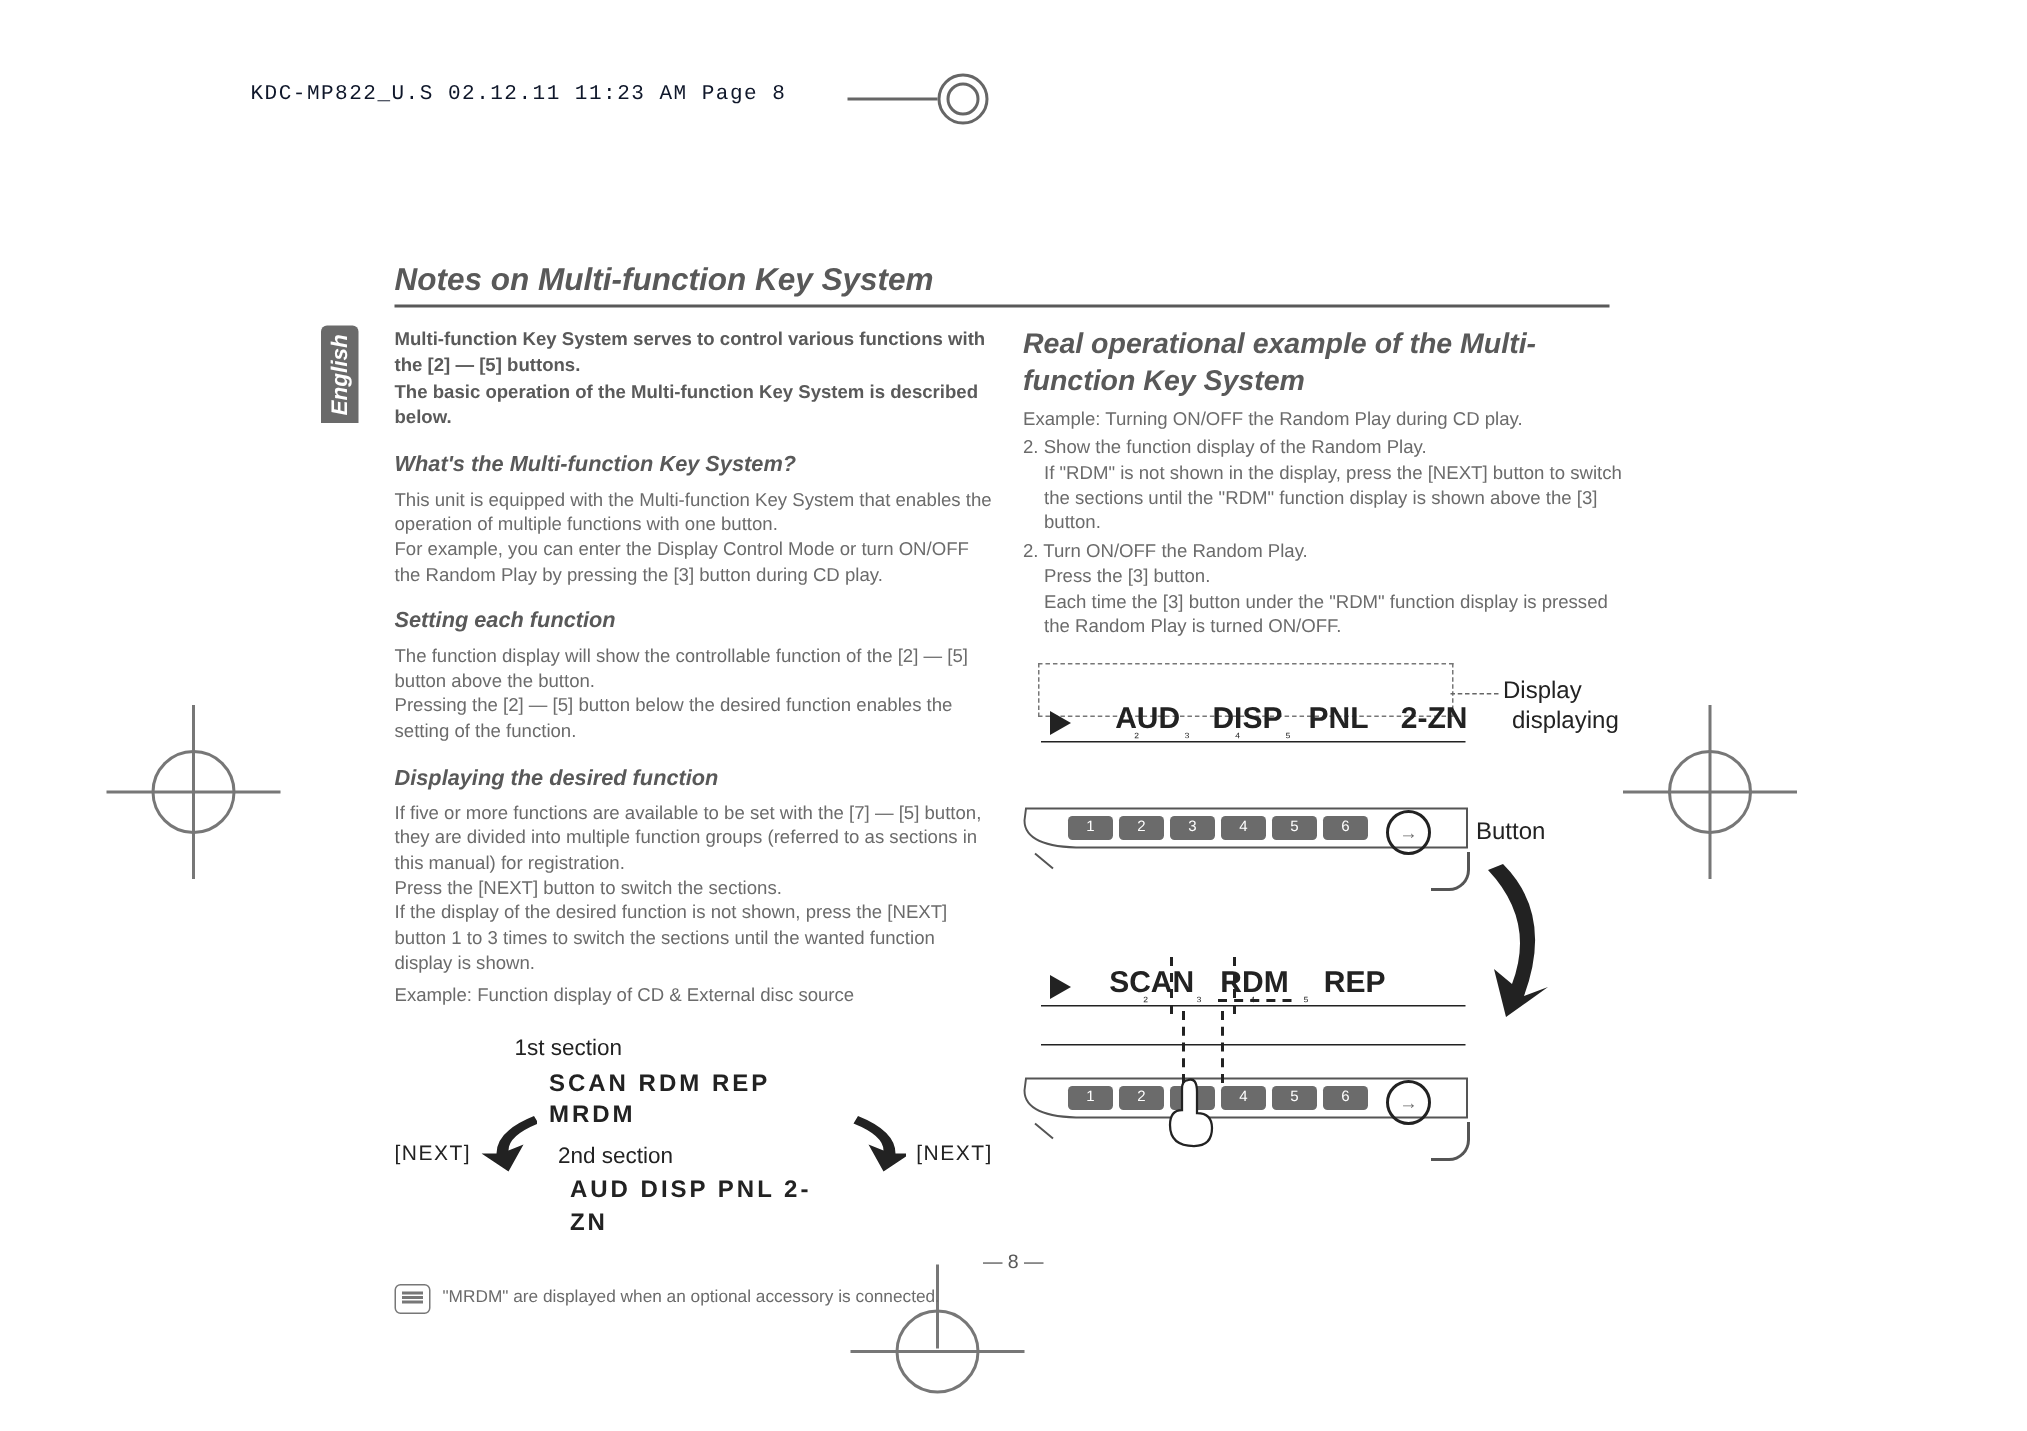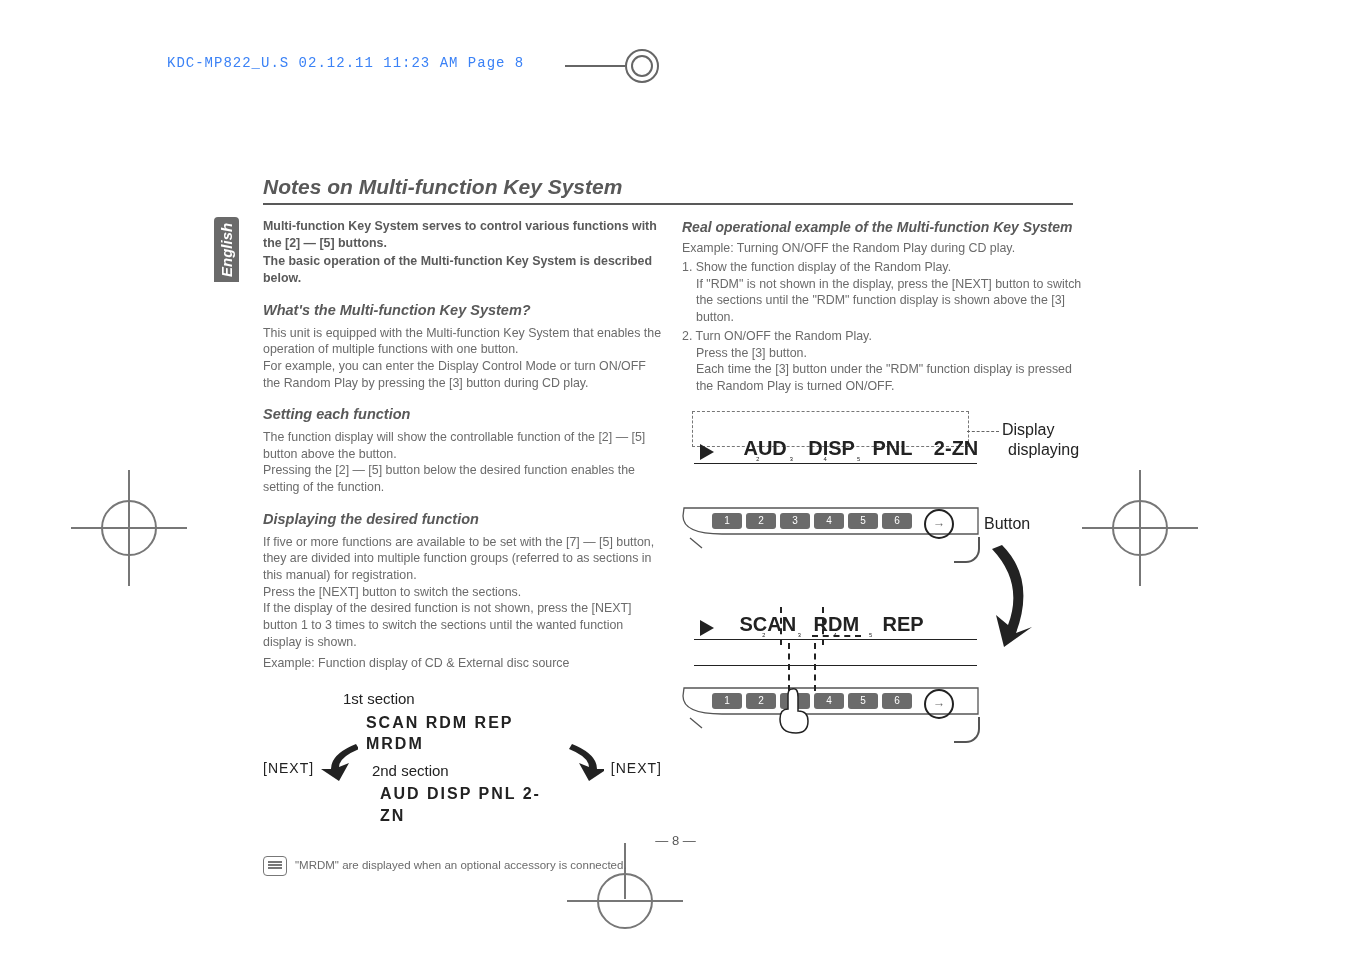--- a/index.html
+++ b/index.html
@@ -1,37 +1,37 @@
 <!DOCTYPE html>
 <html><head>
 <meta charset="utf-8">
 <style>
 body { margin:0; font-family:Arial,Helvetica,sans-serif; background:#fff; color:#6b6b6b; }
 .page { width:1351px; height:954px; position:relative; }
-.header-line { position:absolute; top:55px; left:167px; font-family:"Courier New",monospace; font-size:14px; letter-spacing:1px; color:#3b82f6; }
+.header-line { position:absolute; top:55px; left:167px; font-family:"Courier New",monospace; font-size:14px; letter-spacing:1px; color:#0f172a; }
 .top-reg { position:absolute; top:49px; left:565px; width:120px; height:34px; }
 .top-reg .bar { position:absolute; left:0; top:16px; width:60px; height:2px; background:#666; }
 .top-reg .circ1 { position:absolute; left:60px; top:0; width:34px; height:34px; border:2px solid #666; border-radius:50%; box-sizing:border-box; }
 .top-reg .circ2 { position:absolute; left:66px; top:6px; width:22px; height:22px; border:2px solid #666; border-radius:50%; box-sizing:border-box; }
 .cross-tl { position:absolute; left:101px; top:500px; width:56px; height:56px; }
 .cross-br { position:absolute; left:1112px; top:500px; width:56px; height:56px; }
 .cross-bot { position:absolute; left:597px; top:873px; width:56px; height:56px; }
 .cross .c1 { position:absolute; left:0; top:0; width:56px; height:56px; border:2px solid #777; border-radius:50%; box-sizing:border-box; }
 .cross .hl { position:absolute; left:-30px; top:27px; width:116px; height:2px; background:#777; }
 .cross .vl { position:absolute; left:27px; top:-30px; width:2px; height:116px; background:#777; }
 .cross-bot .vl { top:-30px; height:56px; }
 .cross-bot .hl { left:-30px; width:116px; }
 .title { position:absolute; left:263px; top:175px; font-weight:bold; font-style:italic; color:#595959; font-size:21px; }
 .title-rule { position:absolute; left:263px; top:203px; width:810px; height:2px; background:#595959; }
 .english-tab { position:absolute; left:214px; top:217px; width:25px; height:65px; background:#6a6a6a; color:#fff; font-weight:bold; font-style:italic; font-size:15px; display:flex; align-items:center; justify-content:center; writing-mode:vertical-rl; transform:rotate(180deg); border-radius:0 0 4px 4px; }
 .col-left { position:absolute; left:263px; top:218px; width:399px; font-size:12.4px; line-height:1.35; }
 .col-right { position:absolute; left:682px; top:218px; width:403px; font-size:12.4px; line-height:1.35; }
 .intro-strong { color:#5a5a5a; font-weight:700; }
 .sub { color:#595959; font-weight:bold; font-style:italic; font-size:14.5px; margin-top:14px; margin-bottom:4px; }
-.sub-r { color:#595959; font-weight:bold; font-style:italic; font-size:14px; margin-bottom:4px; line-height:1.3; }
+.sub-r { color:#595959; font-weight:bold; font-style:italic; font-size:19px; margin-bottom:4px; line-height:1.3; }
 .step-body { padding-left:14px; }
 .section-diagram { margin-top:18px; }
 .sec-1st { font-size:15px; color:#222; margin-left:80px; margin-bottom:2px; }
 .sec-row { display:flex; align-items:center; }
 .next-lbl { font-size:14px; color:#222; align-self:center; letter-spacing:1px; }
 .sec-mid { margin:0 8px; }
 .sec-words { font-weight:bold; font-size:16px; letter-spacing:2px; color:#222; }
 .sec-2nd-row { display:flex; align-items:center; margin-top:6px; }
 .sec-2nd { font-size:15px; color:#222; margin-left:6px; }
 .note-row { display:flex; align-items:center; margin-top:30px; }
@@ -125,21 +125,21 @@
 
     <div class="note-row">
       <div class="note-icon"></div>
       <div class="note-text">"MRDM" are displayed when an optional accessory is connected.</div>
     </div>
   </div>
 
   <div class="col-right">
     <div class="sub-r">Real operational example of the Multi-function Key System</div>
     <div>Example: Turning ON/OFF the Random Play during CD play.</div>
-    <div style="margin-top:2px;">1. Show the function display of the Random Play.</div>
+    <div style="margin-top:2px;">2. Show the function display of the Random Play.</div>
     <div class="step-body">If "RDM" is not shown in the display, press the [NEXT] button to switch the sections until the "RDM" function display is shown above the [3] button.</div>
     <div style="margin-top:2px;">2. Turn ON/OFF the Random Play.</div>
     <div class="step-body">Press the [3] button.</div>
     <div class="step-body">Each time the [3] button under the "RDM" function display is pressed the Random Play is turned ON/OFF.</div>
 
     <div class="dev-panel">
 
       <div class="dashbox" style="left:10px; top:0; width:275px;"></div>
       <div style="position:absolute; left:18px; top:24px;">
         <span class="tri-indicator"></span>

